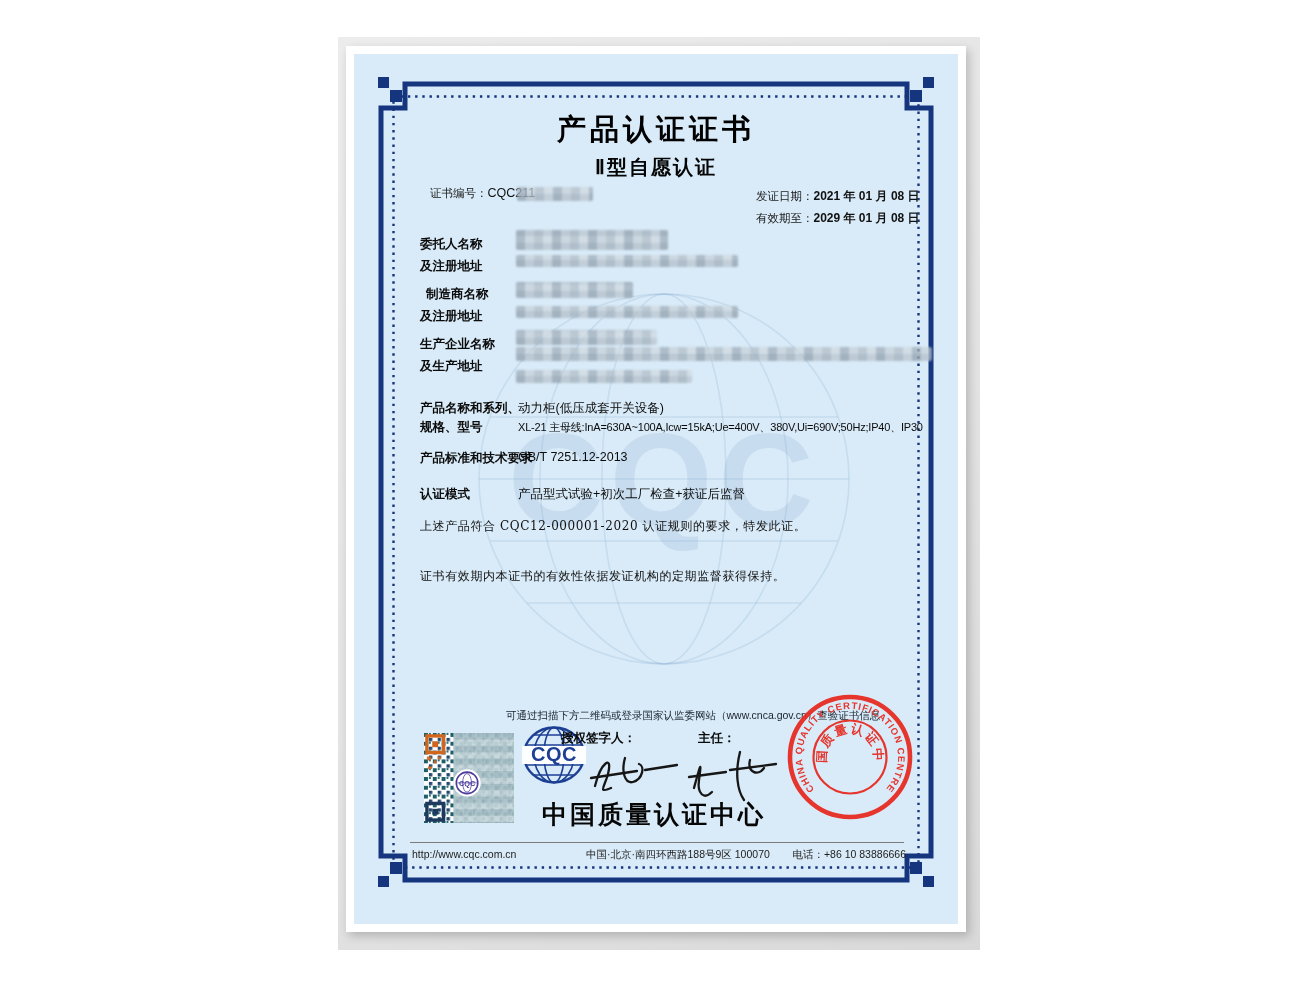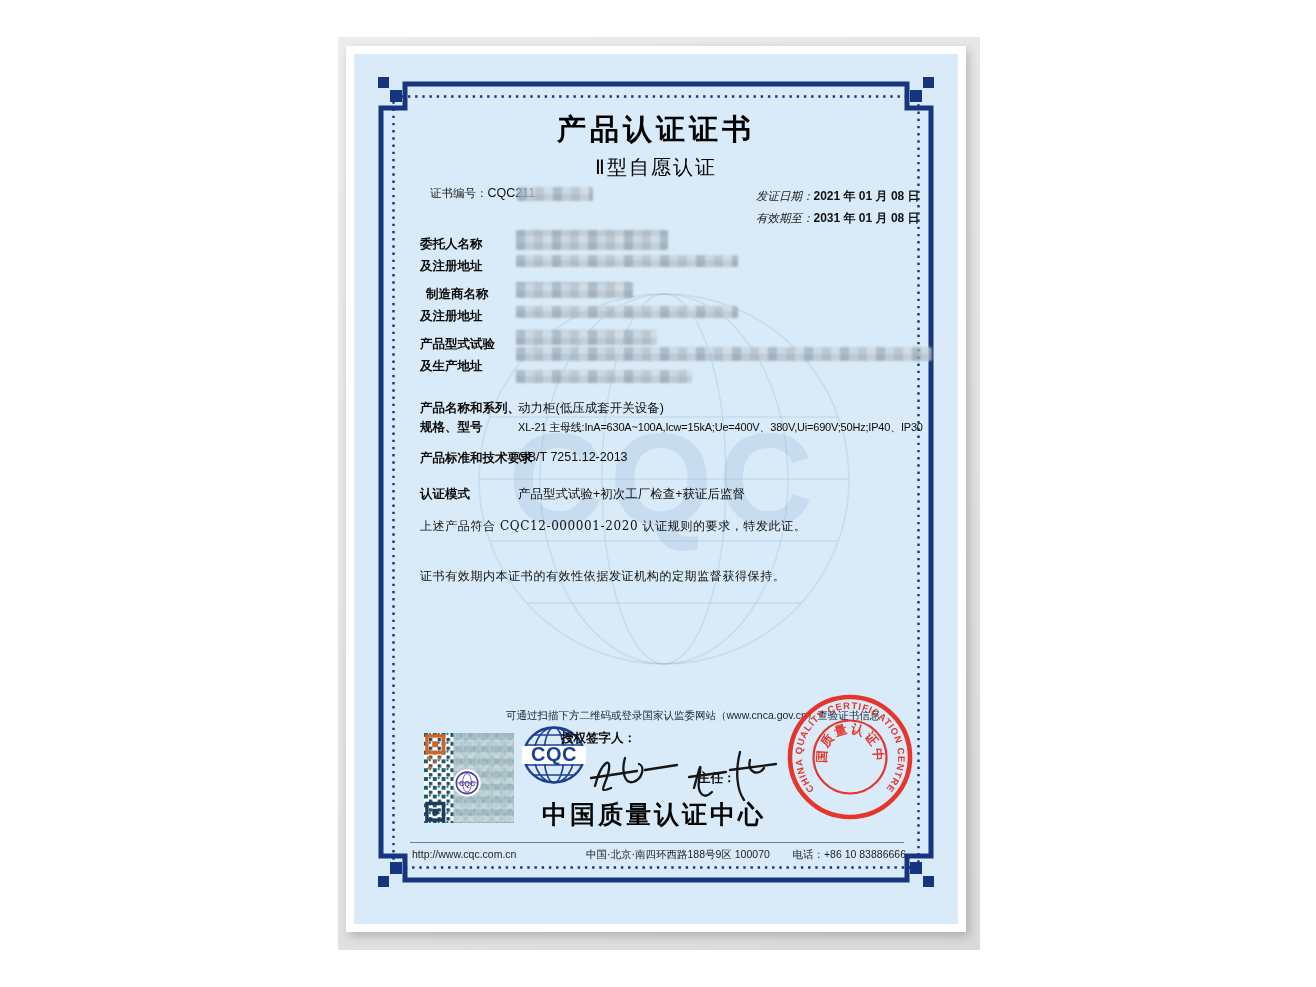--- a/index.html
+++ b/index.html
@@ -23,31 +23,31 @@
   }
   .border-svg{position:absolute;left:0;top:0;}
   .wm{position:absolute;left:90px;top:205px;pointer-events:none;}
 
   .title{
     position:absolute;left:0;right:0;top:56px;text-align:center;
     font-size:29px;font-weight:bold;letter-spacing:4px;color:#000000;
   }
   .subtitle{
     position:absolute;left:0;right:0;top:100px;text-align:center;
-    font-size:20px;font-weight:normal;letter-spacing:2px;color:#050505;
+    font-size:20px;font-weight:bold;letter-spacing:2px;color:#050505;
   }
   .kai{font-family:"DejaVu Serif",serif;}
   .lbl{font-weight:bold;font-size:12.5px;color:#0b0b0b;white-space:nowrap;text-align:center;}
   .val{font-size:12.5px;color:#0b0b0b;white-space:nowrap;}
   .small-val{font-size:11px;letter-spacing:-0.2px;}
   .certno{left:76px;top:132px;font-size:12px;white-space:nowrap;}
   .certno .kai{font-size:11.5px;color:#1a1a1a;}
   .certno b{font-weight:normal;font-size:12.5px;}
   .dates{left:402px;top:131px;line-height:22px;font-size:12px;white-space:nowrap;}
-  .dates .kai{font-size:11.5px;color:#1a1a1a;font-style:italic;}
+  .dates .kai{font-size:11.5px;color:#1a1a1a;}
   .dates .d{font-weight:bold;}
   .blur{
     position:absolute;border-radius:2px;
     background:
       repeating-linear-gradient(90deg, rgba(148,163,176,.60) 0 9px, rgba(193,204,213,.50) 9px 18px, rgba(167,181,192,.55) 18px 27px, rgba(205,214,221,.45) 27px 36px),
       repeating-linear-gradient(0deg, rgba(158,172,184,.55) 0 7px, rgba(208,217,224,.45) 7px 14px);
     filter:blur(1.1px);
   }
   .stmt{font-family:"DejaVu Serif",serif;font-size:12px;letter-spacing:.6px;color:#101010;white-space:nowrap;}
   .note{font-size:10.5px;color:#17212c;white-space:nowrap;}
@@ -96,34 +96,34 @@
     <div class="title">产品认证证书</div>
     <div class="subtitle">Ⅱ型自愿认证</div>
 
     <div class="abs certno">
       <span class="kai">证书编号：</span><b>CQC211</b>
     </div>
     <div class="blur" style="left:163px;top:133px;width:76px;height:14px;"></div>
 
     <div class="abs dates">
       <div><span class="kai">发证日期：</span><span class="d">2021 年 01 月 08 日</span></div>
-      <div><span class="kai">有效期至：</span><span class="d">2031 年 01 月 08 日</span></div>
+      <div><span class="kai">有效期至：</span><span class="d">2029 年 01 月 08 日</span></div>
     </div>
 
     <div class="abs lbl" style="left:66px;top:182px;">委托人名称</div>
     <div class="abs lbl" style="left:66px;top:204px;">及注册地址</div>
     <div class="blur" style="left:162px;top:176px;width:152px;height:20px;"></div>
     <div class="blur" style="left:162px;top:201px;width:222px;height:12px;"></div>
 
     <div class="abs lbl" style="left:72px;top:232px;">制造商名称</div>
     <div class="abs lbl" style="left:66px;top:254px;">及注册地址</div>
     <div class="blur" style="left:162px;top:228px;width:117px;height:16px;"></div>
     <div class="blur" style="left:162px;top:252px;width:222px;height:12px;"></div>
 
-    <div class="abs lbl" style="left:66px;top:282px;">产品型式试验</div>
+    <div class="abs lbl" style="left:66px;top:282px;">生产企业名称</div>
     <div class="abs lbl" style="left:66px;top:304px;">及生产地址</div>
     <div class="blur" style="left:162px;top:276px;width:141px;height:15px;"></div>
     <div class="blur" style="left:162px;top:293px;width:416px;height:14px;"></div>
     <div class="blur" style="left:162px;top:316px;width:176px;height:13px;"></div>
 
     <div class="abs lbl" style="left:66px;top:346px;">产品名称和系列、</div>
     <div class="abs lbl" style="left:66px;top:365px;">规格、型号</div>
     <div class="abs val" style="left:164px;top:346px;">动力柜(低压成套开关设备)</div>
     <div class="abs val small-val" style="left:164px;top:366px;">XL-21 主母线:InA=630A~100A,Icw=15kA;Ue=400V、380V,Ui=690V;50Hz;IP40、IP30</div>
 
@@ -188,21 +188,21 @@
         <line x1="12" y1="9" x2="52" y2="9" stroke-width="1.6"></line>
         <line x1="4" y1="19" x2="60" y2="19" stroke-width="1.6"></line>
         <line x1="4" y1="39" x2="60" y2="39" stroke-width="1.6"></line>
         <line x1="12" y1="49" x2="52" y2="49" stroke-width="1.6"></line>
       </g>
       <rect x="0" y="20" width="64" height="18" fill="#fdfeff"></rect>
       <text x="32" y="35" text-anchor="middle" font-family="Liberation Sans, sans-serif" font-size="20" font-weight="bold" letter-spacing="0.5" fill="var(--logo-blue,#1c3f94)">CQC</text>
     </svg>
 
     <div class="abs lbl" style="left:207px;top:676px;">授权签字人：</div>
-    <div class="abs lbl" style="left:344px;top:676px;margin-top:40px;">主任：</div>
+    <div class="abs lbl" style="left:344px;top:676px;">主任：</div>
 
     <svg class="abs" style="left:233px;top:692px;" width="95" height="58" viewBox="0 0 95 58">
       <g fill="none" stroke="#161616" stroke-width="2.3" stroke-linecap="round" stroke-linejoin="round">
         <path d="M8,40 C14,16 26,8 21,28 C18,40 10,48 24,42"></path>
         <path d="M4,32 L50,25"></path>
         <path d="M38,12 C34,26 38,38 46,36 C56,33 58,20 52,18"></path>
         <path d="M58,24 L90,19"></path>
       </g>
     </svg>
     <svg class="abs" style="left:330px;top:690px;" width="100" height="66" viewBox="0 0 100 66">

